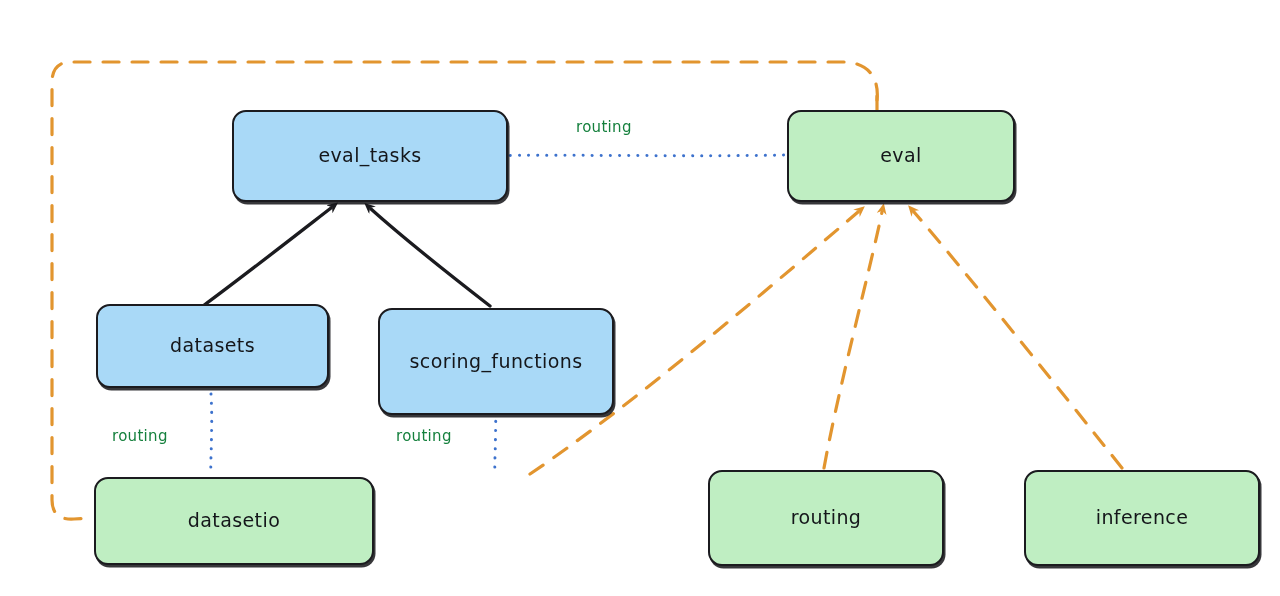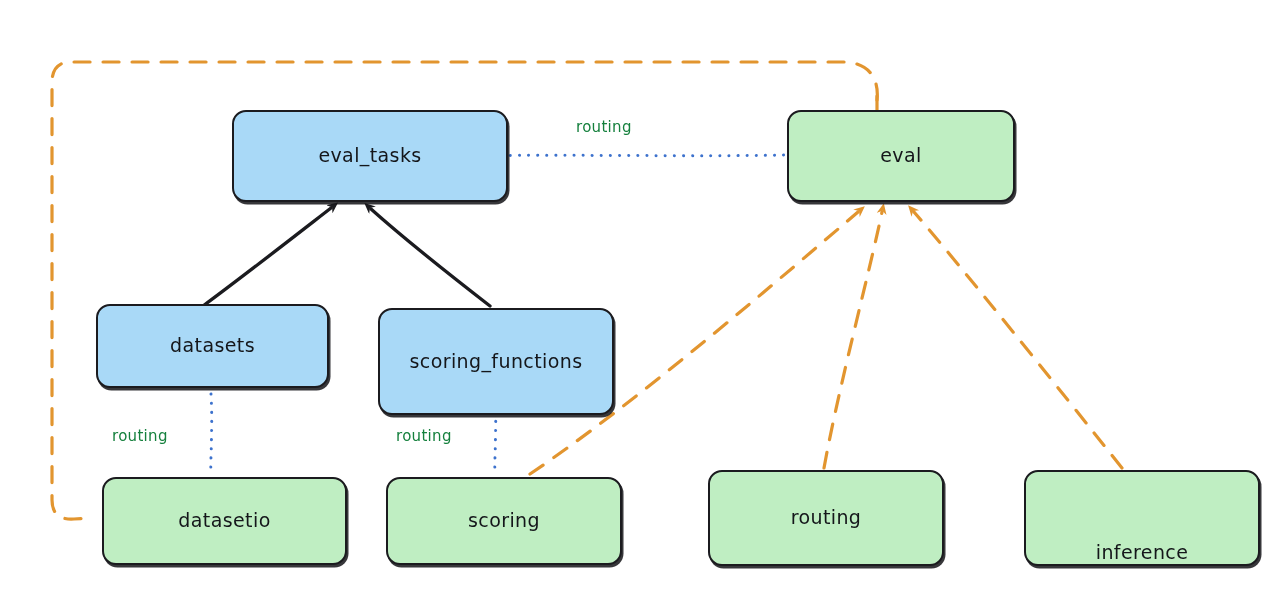--- a/index.html
+++ b/index.html
@@ -117,33 +117,30 @@
   </div>
 
   <div class="node blue" style="left:96px; top:304px; width:233px; height:84px;">
     <span class="label">datasets</span>
   </div>
 
   <div class="node blue" style="left:378px; top:308px; width:236px; height:107px;">
     <span class="label">scoring_functions</span>
   </div>
 
-  <div class="node green" style="left:102px; top:477px; width:245px; height:88px;">
+  <div class="node green" style="left:94px; top:477px; width:280px; height:88px;">
     <span class="label">datasetio</span>
   </div>
 
-  <div class="node green" style="left:386px; top:477px; width:236px; height:88px;">
-    <span class="label">scoring</span>
-  </div>
 
   <div class="node green" style="left:708px; top:470px; width:236px; height:96px;">
     <span class="label">routing</span>
   </div>
 
-  <div class="node green" style="left:1024px; top:470px; width:236px; height:96px;align-items:flex-end;">
+  <div class="node green" style="left:1024px; top:470px; width:236px; height:96px;">
     <span class="label">inference</span>
   </div>
 
   <div class="edge-label" style="left:576px; top:118px;">routing</div>
 
   <div class="edge-label" style="left:112px; top:427px;">routing</div>
 
   <div class="edge-label" style="left:396px; top:427px;">routing</div>
 
 </div>

